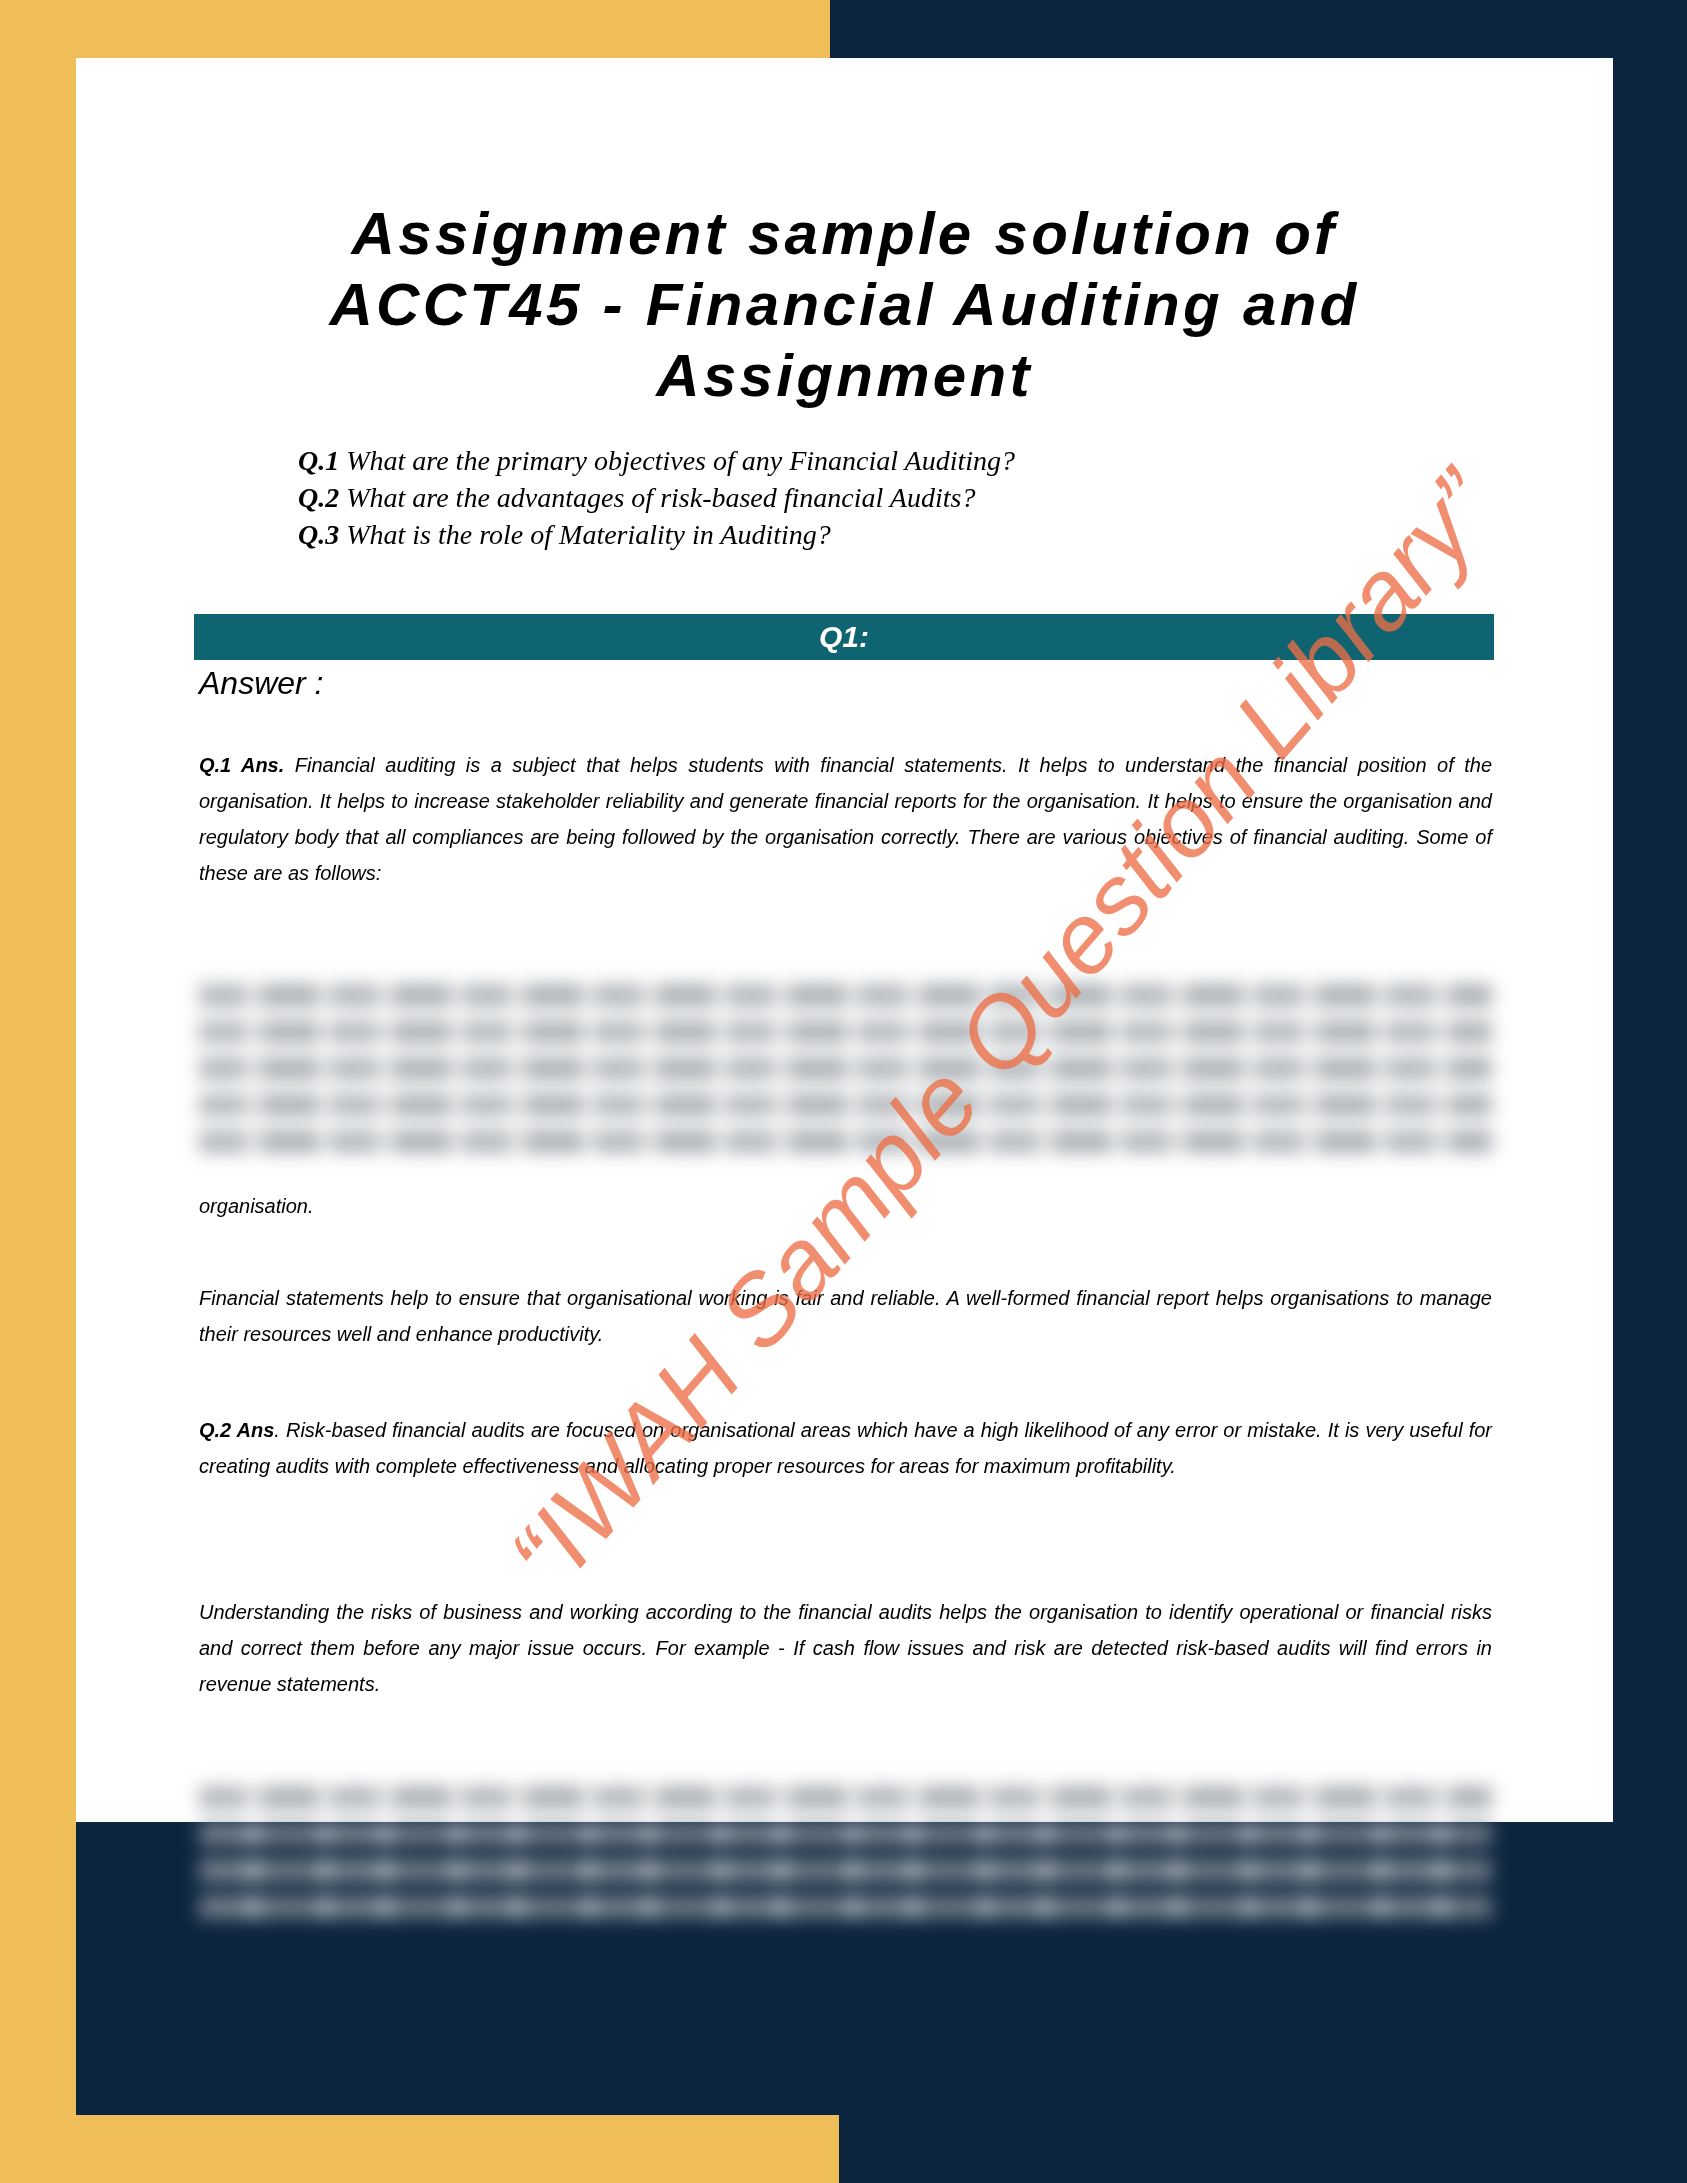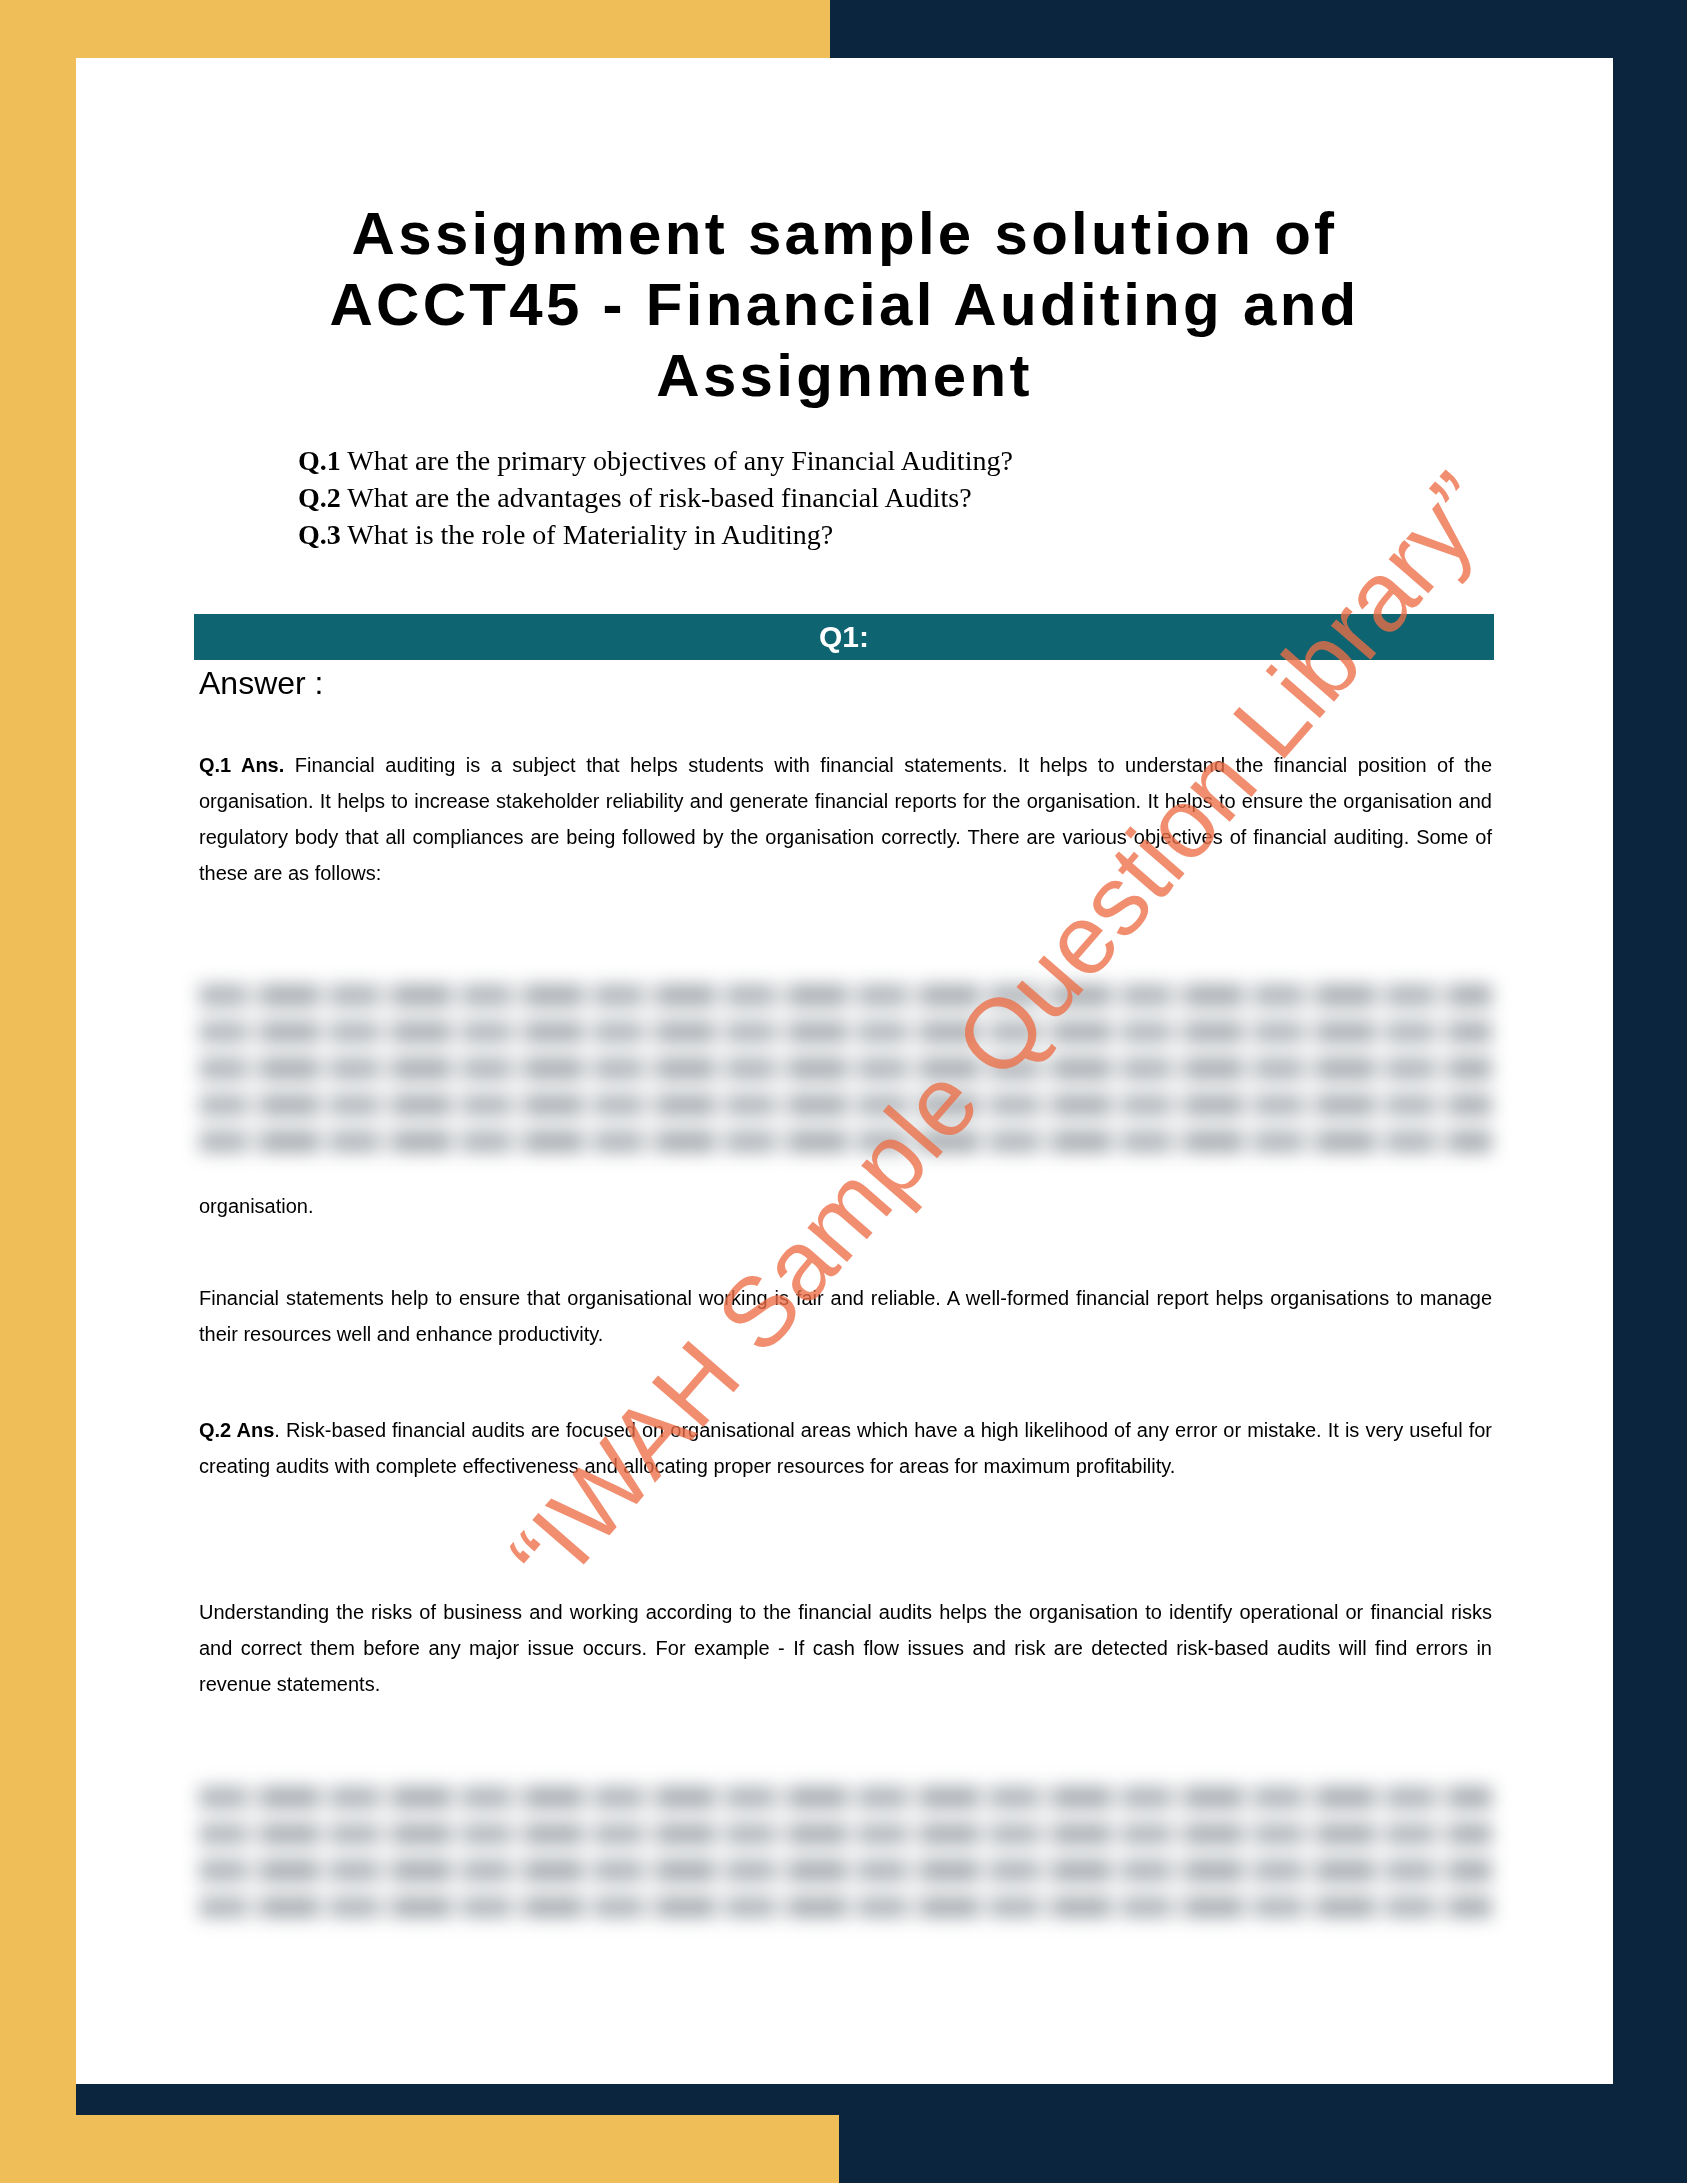--- a/index.html
+++ b/index.html
@@ -1,20 +1,20 @@
 <!DOCTYPE html>
 <html style="font-size:10.6px"><head>
 <meta charset="utf-8">
 <style>
   html, body { margin:0; padding:0; }
   body { width:1687px; height:2183px; position:relative; overflow:hidden; background:#0C253F; }
   .bg-left-top { position:absolute; left:0; top:0; width:830px; height:58px; background:#EFBE58; }
   .bg-left-side { position:absolute; left:0; top:0; width:76px; height:2183px; background:#EFBE58; }
   .bg-left-bottom { position:absolute; left:0; top:2115px; width:839px; height:68px; background:#EFBE58; }
-  .page { position:absolute; left:76px; top:58px; width:1537px; height:2026px; background:#FFFFFF; }
+  .page { position:absolute; left:76px; top:58px; width:1537px; height:1764px; background:#FFFFFF;font-style:italic; }
   .title { position:absolute; left:0; width:1537px; top:140px; text-align:center;
     font-family:"Liberation Sans", sans-serif; font-weight:bold; font-size:60px; line-height:71px;
     letter-spacing:3.3px; color:#000; }
   .questions { position:absolute; left:222px; top:384px; font-family:"Liberation Serif", serif;
     font-size:28px; line-height:37px; color:#000; }
   .questions .q { white-space:nowrap; }
   .questions b { font-weight:bold; }
   .qbar { position:absolute; left:118px; top:556px; width:1300px; height:46px; background:#0E6470;
     color:#fff; text-align:center; font-family:"Liberation Sans", sans-serif; font-weight:bold;
     font-size:30px; line-height:46px; }

